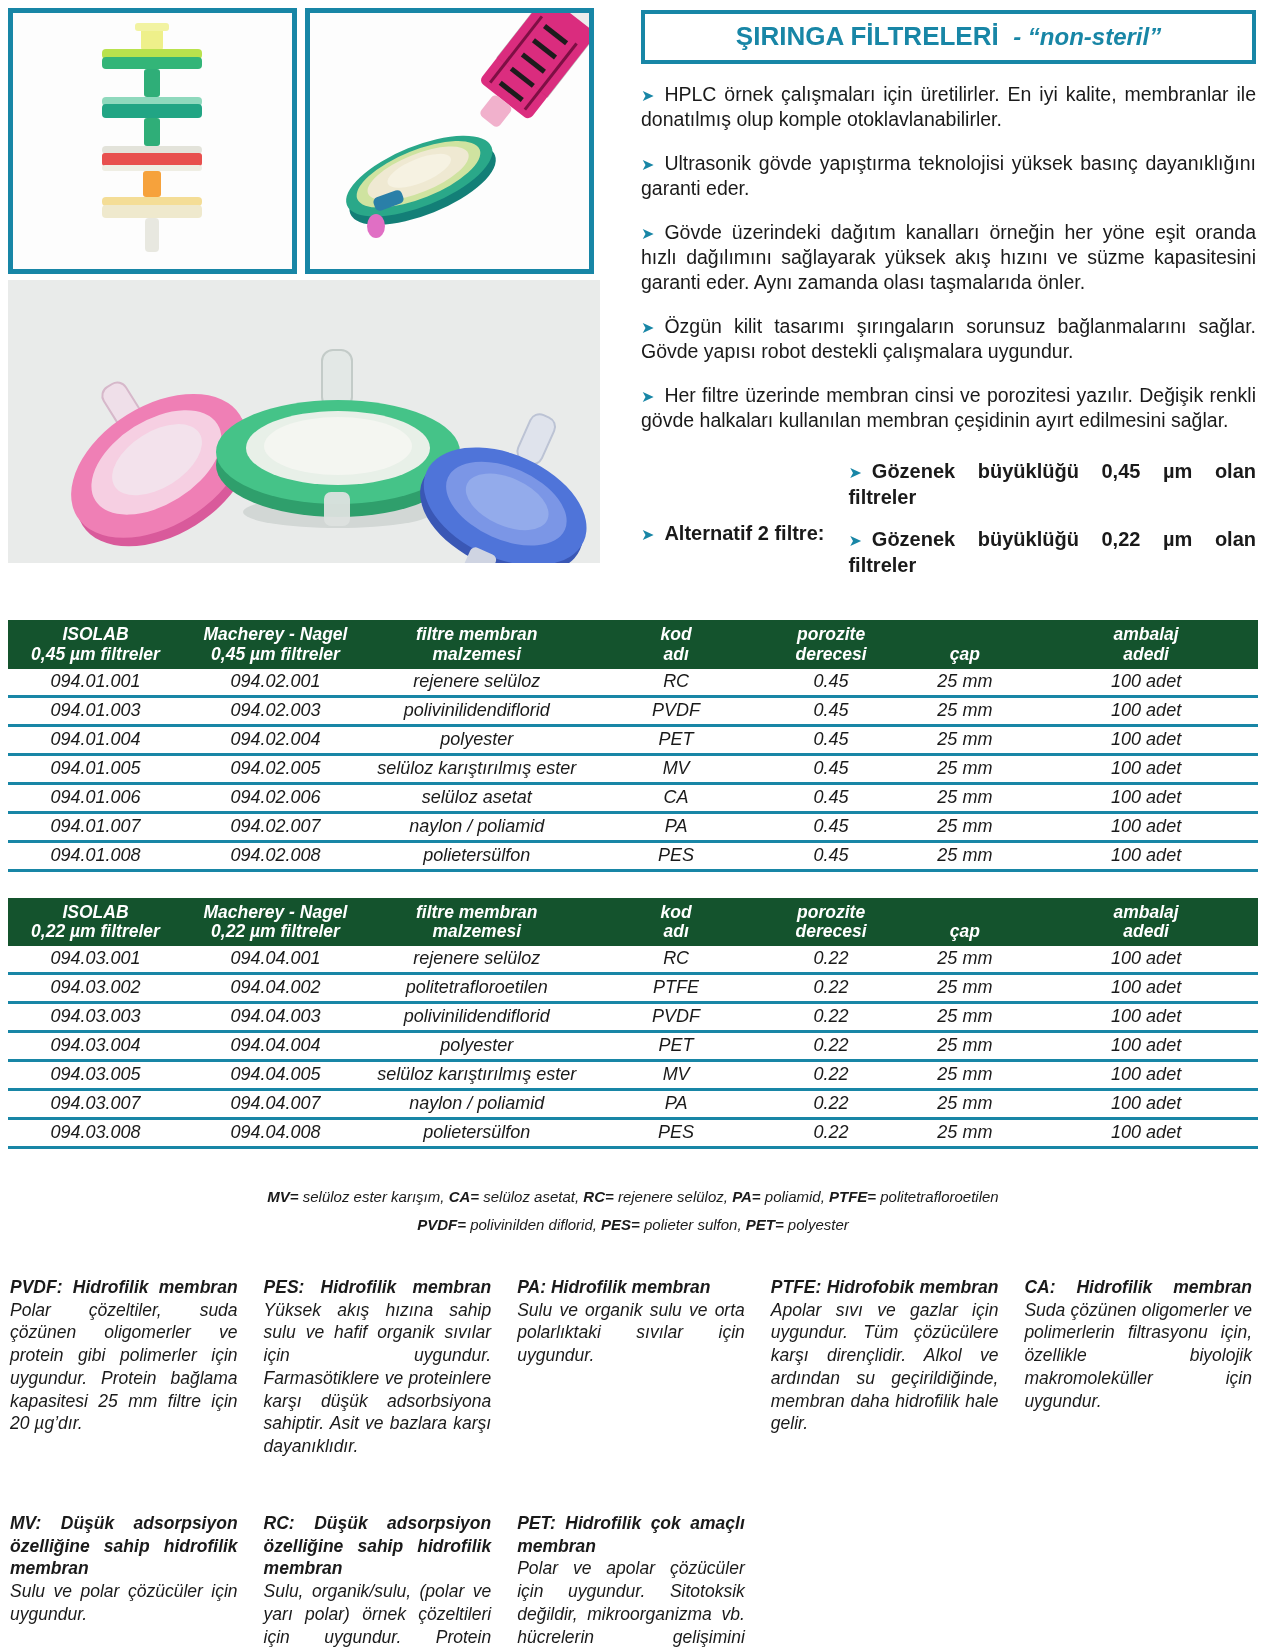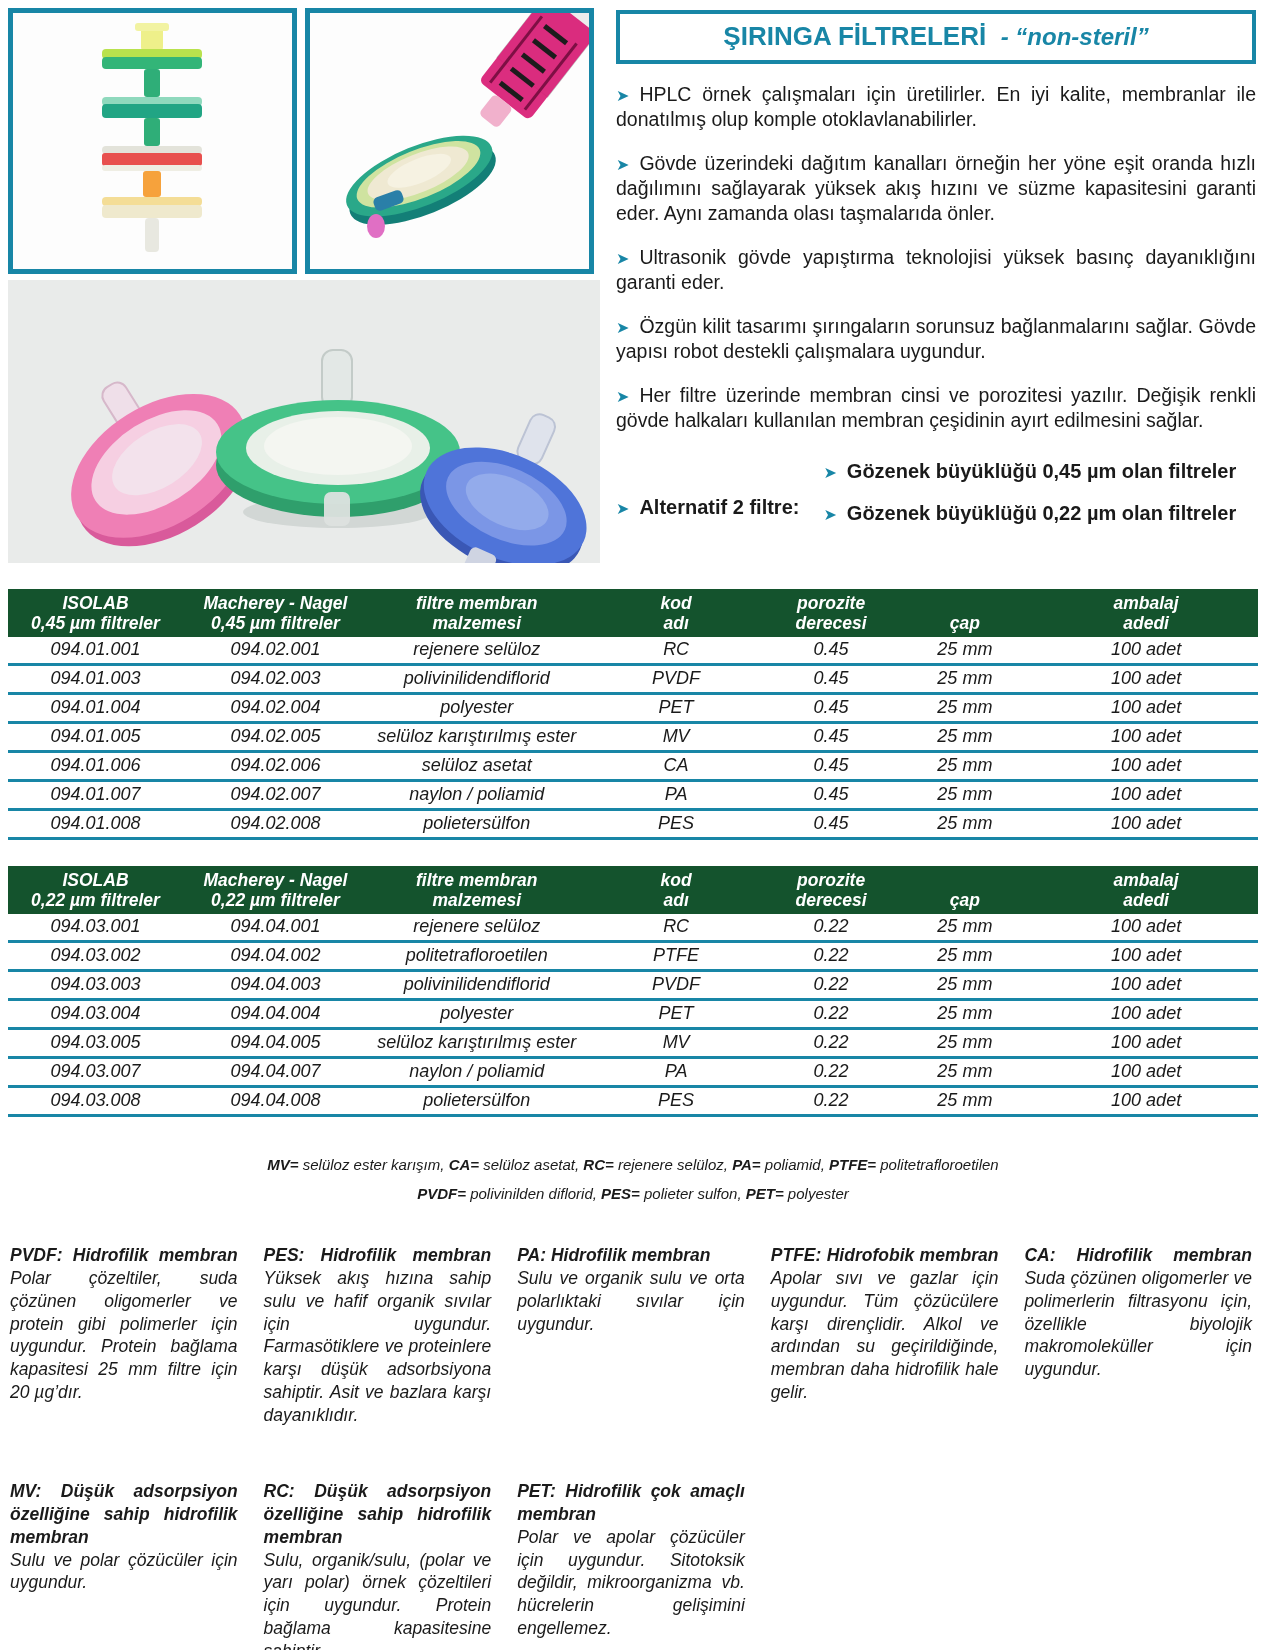--- a/index.html
+++ b/index.html
@@ -7,21 +7,21 @@
   body {
     width:1266px; height:1650px;
     font-family:"Liberation Sans", sans-serif;
     color:#1a1a1a;
     position:relative;
     overflow:hidden;
   }
   .page { padding:8px 8px 0 8px; }
 
   
-  .top { display:flex; gap:2px; }
+  .top { display:flex; gap:27px; }
   .photos { width:598px; flex:0 0 598px; }
   .photo-row { display:flex; gap:8px; }
   .pbox {
     border:5px solid #1886a6; background:#fdfdfd;
     width:289px; height:266px; overflow:hidden;
   }
   .photo-wide { width:592px; height:283px; margin-top:6px; overflow:hidden; }
 
   .rightcol { flex:1; padding:2px 2px 0 8px; }
   .titlebox {
@@ -177,22 +177,22 @@
       </div>
     </div>
 
     <div class="rightcol">
       <div class="titlebox">
         <span class="t-main">ŞIRINGA FİLTRELERİ</span>
         <span class="t-suffix">- “non-steril”</span>
       </div>
 
       <p class="bullet"><span class="arrow">➤</span><span>HPLC örnek çalışmaları için üretilirler. En iyi kalite, membranlar ile donatılmış olup komple otoklavlanabilirler.</span></p>
+      <p class="bullet"><span class="arrow">➤</span><span>Ultrasonik gövde yapıştırma teknolojisi yüksek basınç dayanıklığını garanti eder.</span></p>
       <p class="bullet"><span class="arrow">➤</span><span>Gövde üzerindeki dağıtım kanalları örneğin her yöne eşit oranda hızlı dağılımını sağlayarak yüksek akış hızını ve süzme kapasitesini garanti eder. Aynı zamanda olası taşmalarıda önler.</span></p>
-      <p class="bullet"><span class="arrow">➤</span><span>Ultrasonik gövde yapıştırma teknolojisi yüksek basınç dayanıklığını garanti eder.</span></p>
       <p class="bullet"><span class="arrow">➤</span><span>Özgün kilit tasarımı şırıngaların sorunsuz bağlanmalarını sağlar. Gövde yapısı robot destekli çalışmalara uygundur.</span></p>
       <p class="bullet"><span class="arrow">➤</span><span>Her filtre üzerinde membran cinsi ve porozitesi yazılır. Değişik renkli gövde halkaları kullanılan membran çeşidinin ayırt edilmesini sağlar.</span></p>
 
       <div class="alt-block">
         <div class="alt-label"><span class="arrow">➤</span><span>Alternatif 2 filtre:</span></div>
         <div class="alt-opts">
           <div class="alt-opt"><span class="arrow">➤</span><span>Gözenek büyüklüğü 0,45 µm olan filtreler</span></div>
           <div class="alt-opt"><span class="arrow">➤</span><span>Gözenek büyüklüğü 0,22 µm olan filtreler</span></div>
         </div>
       </div>

